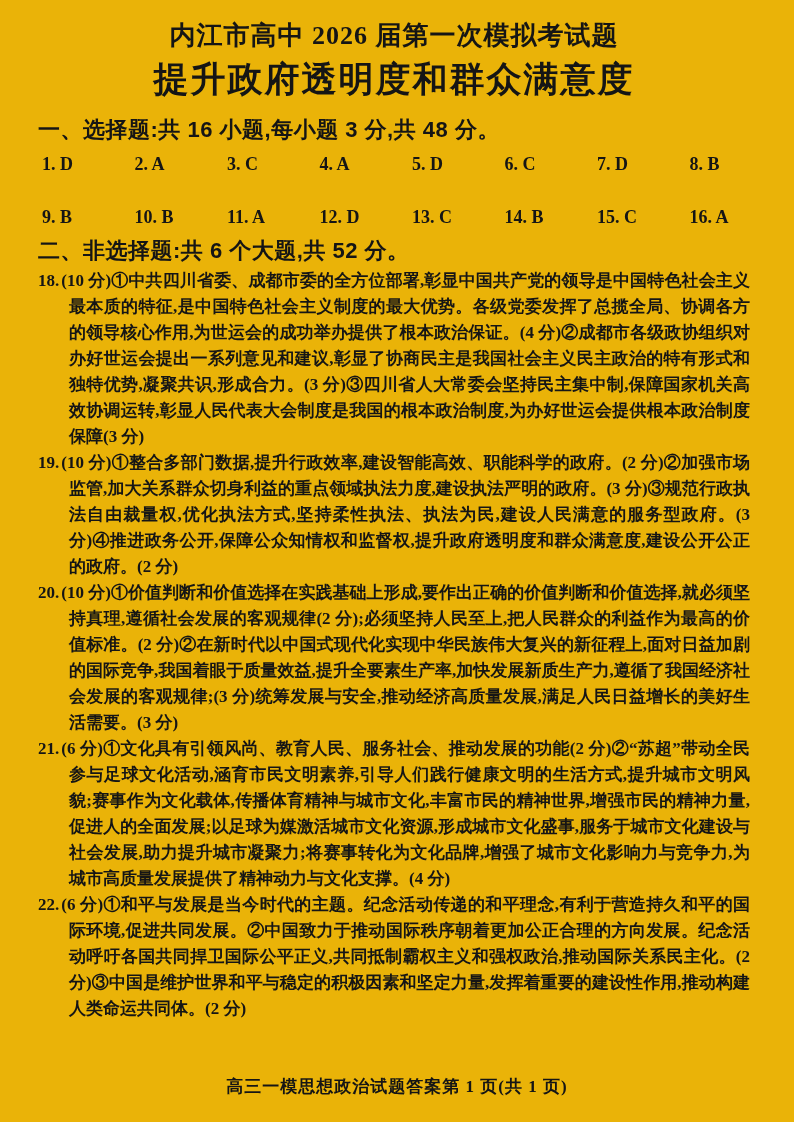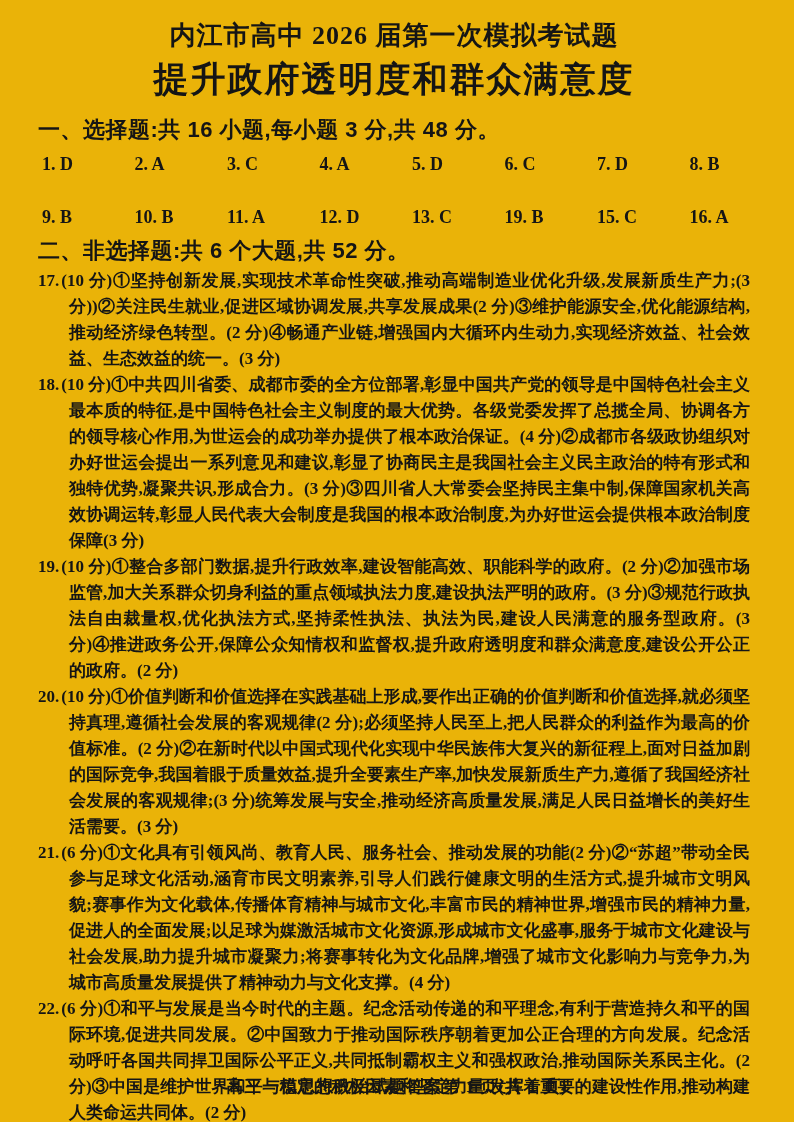--- a/index.html
+++ b/index.html
@@ -96,32 +96,29 @@
       <span class="answer-cell">4. A</span>
       <span class="answer-cell">5. D</span>
       <span class="answer-cell">6. C</span>
       <span class="answer-cell">7. D</span>
       <span class="answer-cell">8. B</span>
       <span class="answer-cell">9. B</span>
       <span class="answer-cell">10. B</span>
       <span class="answer-cell">11. A</span>
       <span class="answer-cell">12. D</span>
       <span class="answer-cell">13. C</span>
-      <span class="answer-cell">19. B</span>
+      <span class="answer-cell">14. B</span>
       <span class="answer-cell">15. C</span>
       <span class="answer-cell">16. A</span>
     </div>
   </section>
 
   <section>
     <p class="sec-heading">二、非选择题:共 6 个大题,共 52 分。</p>
     <div class="questions">
-      <p class="question">
-        <span class="qnum">17.</span><span>(10 分)①坚持创新发展,实现技术革命性突破,推动高端制造业优化升级,发展新质生产力;(3 分))②关注民生就业,促进区域协调发展,共享发展成果(2 分)③维护能源安全,优化能源结构,推动经济绿色转型。(2 分)④畅通产业链,增强国内大循环内生动力,实现经济效益、社会效益、生态效益的统一。(3 分)</span>
-      </p>
       <p class="question">
         <span class="qnum">18.</span><span>(10 分)①中共四川省委、成都市委的全方位部署,彰显中国共产党的领导是中国特色社会主义最本质的特征,是中国特色社会主义制度的最大优势。各级党委发挥了总揽全局、协调各方的领导核心作用,为世运会的成功举办提供了根本政治保证。(4 分)②成都市各级政协组织对办好世运会提出一系列意见和建议,彰显了协商民主是我国社会主义民主政治的特有形式和独特优势,凝聚共识,形成合力。(3 分)③四川省人大常委会坚持民主集中制,保障国家机关高效协调运转,彰显人民代表大会制度是我国的根本政治制度,为办好世运会提供根本政治制度保障(3 分)</span>
       </p>
       <p class="question">
         <span class="qnum">19.</span><span>(10 分)①整合多部门数据,提升行政效率,建设智能高效、职能科学的政府。(2 分)②加强市场监管,加大关系群众切身利益的重点领域执法力度,建设执法严明的政府。(3 分)③规范行政执法自由裁量权,优化执法方式,坚持柔性执法、执法为民,建设人民满意的服务型政府。(3 分)④推进政务公开,保障公众知情权和监督权,提升政府透明度和群众满意度,建设公开公正的政府。(2 分)</span>
       </p>
       <p class="question">
         <span class="qnum">20.</span><span>(10 分)①价值判断和价值选择在实践基础上形成,要作出正确的价值判断和价值选择,就必须坚持真理,遵循社会发展的客观规律(2 分);必须坚持人民至上,把人民群众的利益作为最高的价值标准。(2 分)②在新时代以中国式现代化实现中华民族伟大复兴的新征程上,面对日益加剧的国际竞争,我国着眼于质量效益,提升全要素生产率,加快发展新质生产力,遵循了我国经济社会发展的客观规律;(3 分)统筹发展与安全,推动经济高质量发展,满足人民日益增长的美好生活需要。(3 分)</span>
       </p>
       <p class="question">

